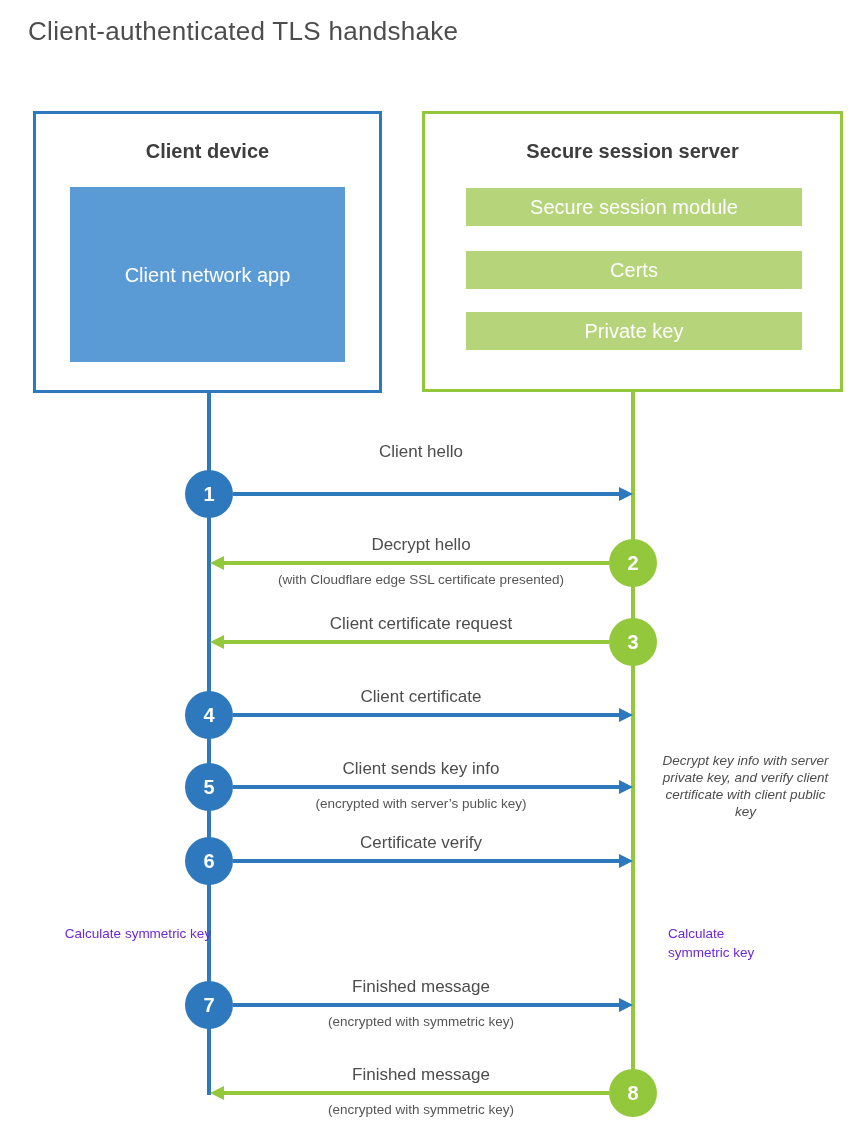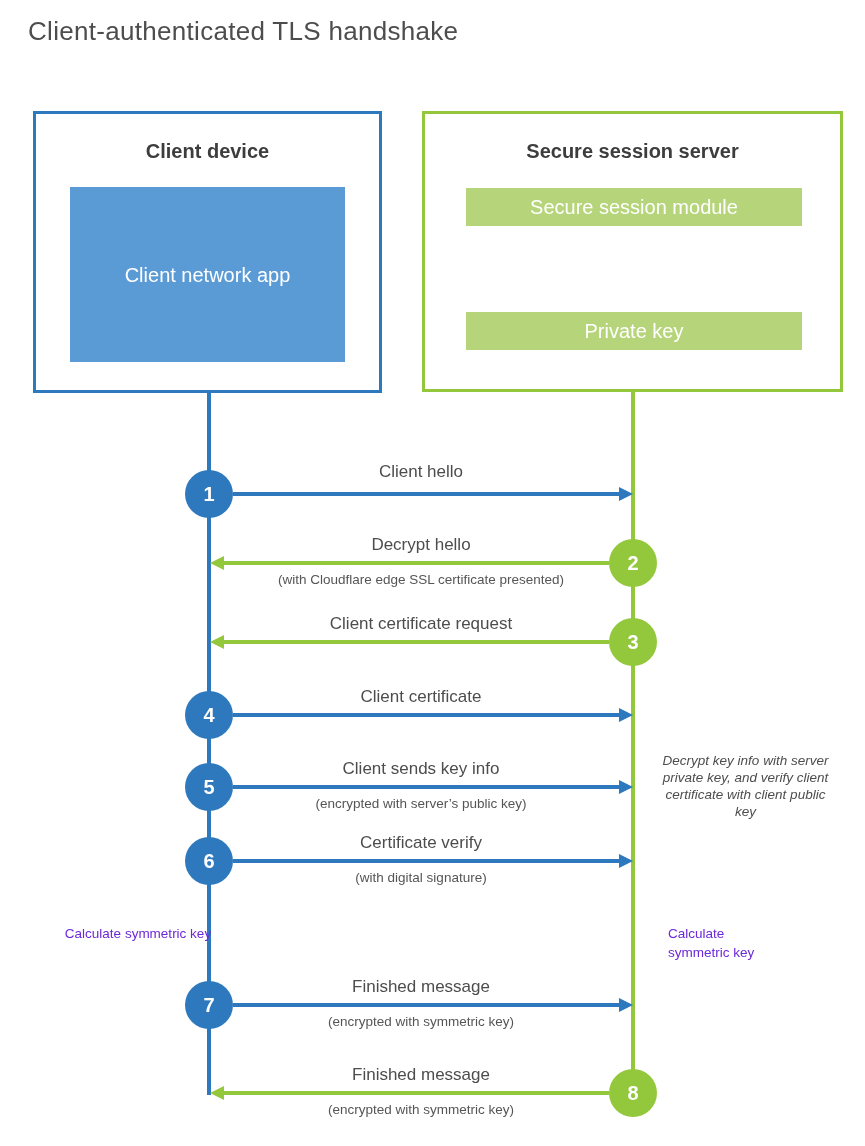--- a/index.html
+++ b/index.html
@@ -83,31 +83,32 @@
     <div class="box-title">Client device</div>
   </div>
   <div class="inner-app">
     <span>Client network app</span>
   </div>
 
   <div class="box server">
     <div class="box-title">Secure session server</div>
   </div>
   <div class="server-bar" style="top:188px;">Secure session module</div>
+  <div class="server-bar" style="top:251px;">Certs</div>
   <div class="server-bar" style="top:312px;">Private key</div>
 
   <div class="vline blue" style="left:207px;top:393px;height:702px;"></div>
   <div class="vline green" style="left:631px;top:392px;height:701px;"></div>
 
   <div class="circle blue" style="left:185px;top:470px;">
       <span>1</span>
     </div>
   <div class="hline blue" style="left:233px;top:492px;width:386px;"></div>
   <div class="head right" style="left:619px;top:487px;"></div>
-  <div class="msg" style="top:462px;">Client hello</div>
+  <div class="msg" style="top:442px;">Client hello</div>
 
   <div class="circle green" style="left:609px;top:539px;">
       <span>2</span>
     </div>
   <div class="hline green" style="left:224px;top:561px;width:385px;"></div>
   <div class="head left" style="left:210px;top:556px;"></div>
   <div class="msg" style="top:535px;">Decrypt hello</div>
   <div class="sub" style="top:572px;">(with Cloudflare edge SSL certificate presented)</div>
 
   <div class="circle green" style="left:609px;top:618px;">
@@ -131,21 +132,20 @@
   <div class="head right" style="left:619px;top:780px;"></div>
   <div class="msg" style="top:759px;">Client sends key info</div>
   <div class="sub" style="top:796px;">(encrypted with server’s public key)</div>
 
   <div class="circle blue" style="left:185px;top:837px;">
       <span>6</span>
     </div>
   <div class="hline blue" style="left:233px;top:859px;width:386px;"></div>
   <div class="head right" style="left:619px;top:854px;"></div>
   <div class="msg" style="top:833px;">Certificate verify</div>
-  <div class="sub" style="top:870px;">(with digital signature)</div>
 
   <div class="circle blue" style="left:185px;top:981px;">
       <span>7</span>
     </div>
   <div class="hline blue" style="left:233px;top:1003px;width:386px;"></div>
   <div class="head right" style="left:619px;top:998px;"></div>
   <div class="msg" style="top:977px;">Finished message</div>
   <div class="sub" style="top:1014px;">(encrypted with symmetric key)</div>
 
   <div class="circle green" style="left:609px;top:1069px;">

